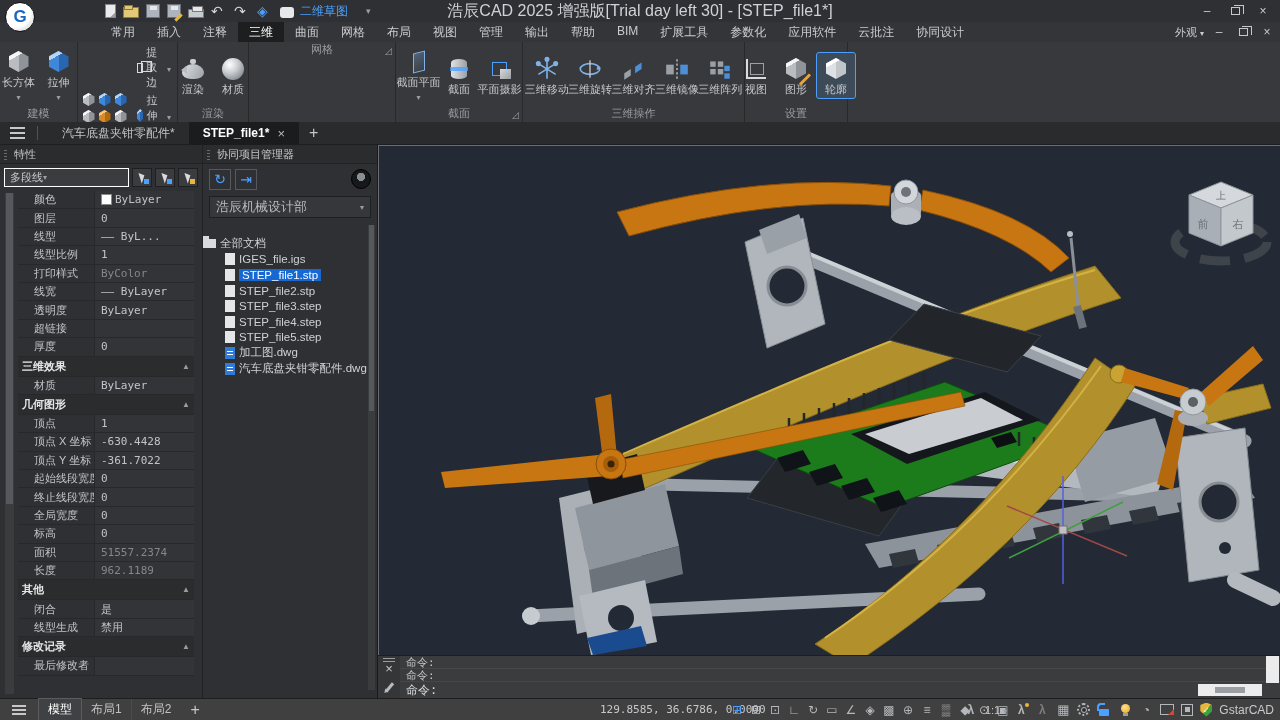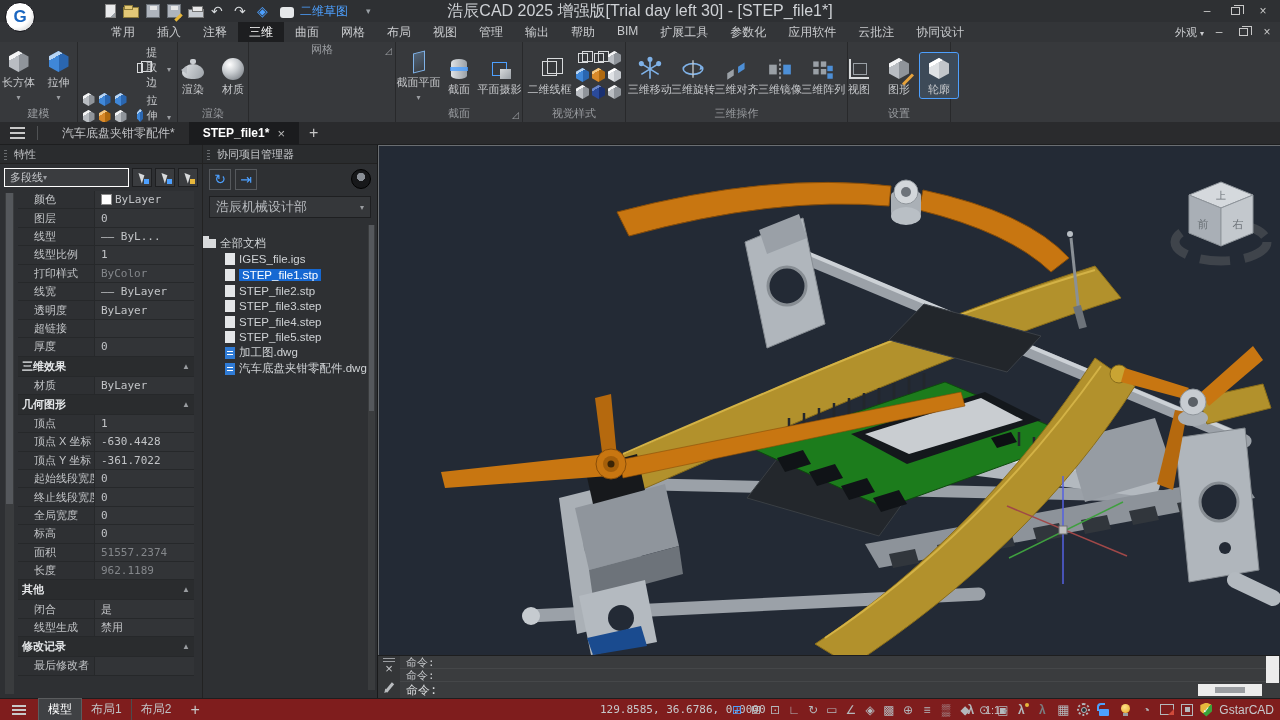--- a/index.html
+++ b/index.html
@@ -162,21 +162,21 @@
   .cpencil{width:3px;height:11px;background:#b8bbbe;transform:rotate(40deg);position:relative;margin-top:3px}
   .cpencil::after{content:"";position:absolute;bottom:-4px;left:-1px;border:2.5px solid transparent;border-top:4px solid #b8bbbe}
   #cmdlines{flex:1;display:flex;flex-direction:column;position:relative}
   .cline{height:13px;font-size:11px;color:#c6c8cb;padding-left:6px;line-height:13px;border-bottom:1px solid #454749}
   .cinput{flex:1;font-size:12px;color:#d8dadc;padding-left:6px;display:flex;align-items:center}
   #cmdvscroll{position:absolute;right:1px;top:0;width:13px;height:27px;background:#ececec}
   #cmdhscroll{position:absolute;right:18px;bottom:2px;width:64px;height:12px;background:#ececec}
   #cmdhscroll .thumb{position:absolute;left:17px;top:3px;width:30px;height:6px;background:#9a9da1}
 
   
-  #statusbar{position:absolute;bottom:0;left:0;right:0;height:22px;background:#7f1d1d;border-top:1px solid #1d1e1f;display:flex;align-items:center}
+  #statusbar{position:absolute;bottom:0;left:0;right:0;height:22px;background:#404040;border-top:1px solid #1d1e1f;display:flex;align-items:center}
   .shamb{width:14px;height:2px;background:#c8c8c8;box-shadow:0 -4px 0 #c8c8c8,0 4px 0 #c8c8c8;margin:0 12px}
   .ltab{font-size:12px;color:#c0c2c5;padding:2px 9px;border-right:1px solid #4a4c4e}
   .ltab:last-of-type{border-right:none}
   .ltab.active{background:#3f4144;color:#fff;border:1px solid #5a5c5e}
   #coords{position:absolute;left:600px;font-size:11px;color:#c6c8cb}
   #sicons{position:absolute;left:728px;display:flex;align-items:center;gap:1px}
   .sic{width:18px;text-align:center;font-size:12px;color:#b4b8bc}
   .sic.on{color:#4da0ff}
   #sright{position:absolute;right:6px;display:flex;align-items:center;gap:7px}
   .ric2{position:relative;display:inline-flex;align-items:center;justify-content:center;width:14px;height:14px}
@@ -358,43 +358,20 @@
       <div class="rbtn">
         <span class="ric">
             <span class="flatshot"></span>
           </span>
         <span class="rtx">平面摄影</span>
       </div>
     </div>
     <div class="rlabel"><span>截面</span><span class="launcher">◿</span></div>
   </div>
 
-  <div class="rgroup" style="width:103px">
-    <div class="rbody">
-      <div class="rbtn">
-        <span class="ric">
-            <span class="wirebox"></span>
-          </span>
-        <span class="rtx">二维线框</span>
-      </div>
-      <div class="vsgrid">
-
-      <span class="vscell wirebox sm"></span>
-          <span class="vscell wirebox sm"></span>
-          <span class="vscell cube sm flat"></span>
-          <span class="vscell cube sm blue"></span>
-          <span class="vscell cube sm orange"></span>
-          <span class="vscell cube sm light"></span>
-          <span class="vscell cube sm flat"></span>
-          <span class="vscell cube sm navy"></span>
-          <span class="vscell cube sm flat"></span>
-        </div>
-    </div>
-    <div class="rlabel">视觉样式</div>
-  </div>
 
   <div class="rgroup" style="width:222px">
     <div class="rbody">
       <div class="rbtn">
         <span class="ric">
             <svg class="opsvg" viewBox="0 0 24 24">
               <g stroke="#7fb2e8" stroke-width="1.5" fill="none">
                 <path d="M12 3v18M4 7l16 10M20 7L4 17"></path>
                 <circle cx="12" cy="3" r="1.6" fill="#7fb2e8"></circle>
                 <circle cx="4" cy="7" r="1.6" fill="#7fb2e8"></circle>

